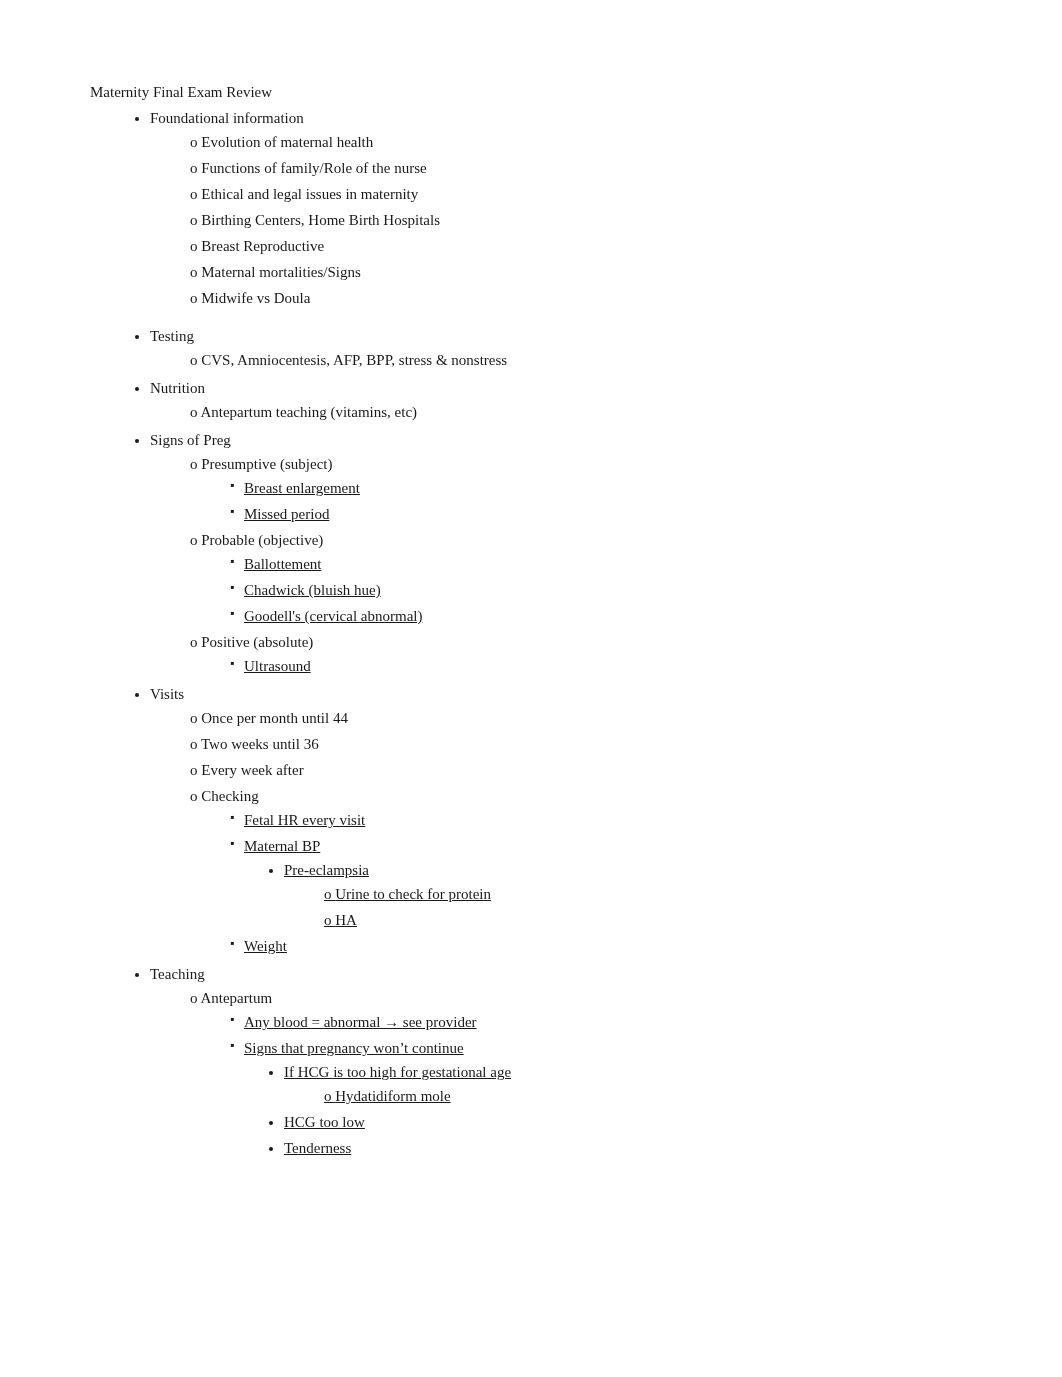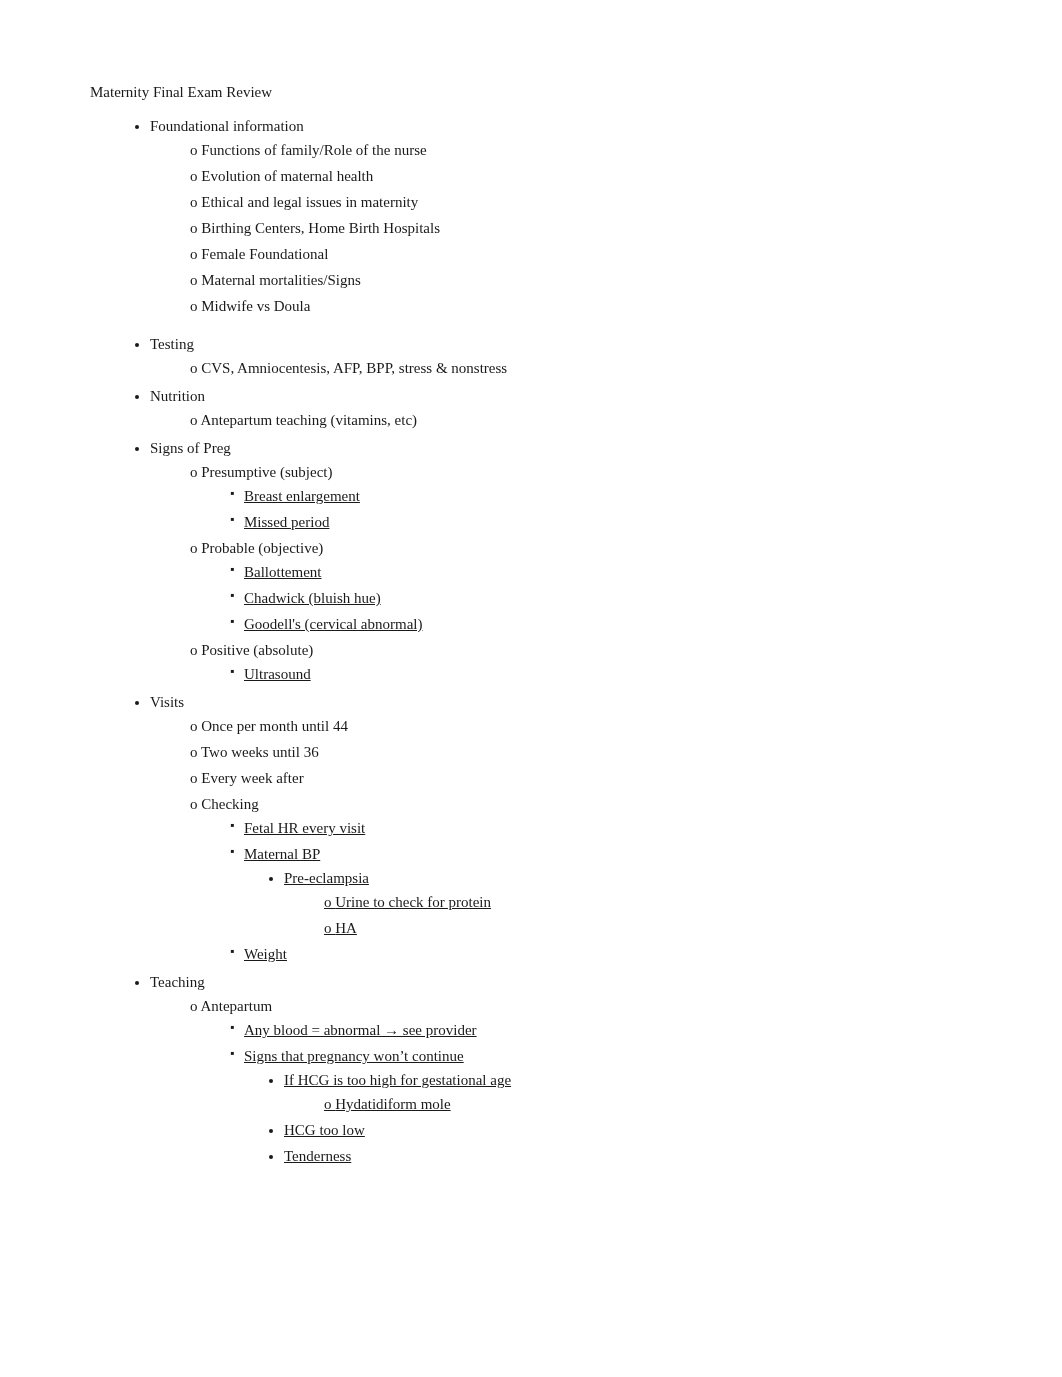--- a/index.html
+++ b/index.html
@@ -14,21 +14,21 @@
       font-size: 15px;
       color: #1a1a1a;
       width: 1062px;
       min-height: 1377px;
       padding: 80px 80px 80px 110px;
       line-height: 1.6;
     }
 
     .page-title {
       font-size: 15px;
-      margin-bottom: 10px;
+      margin-bottom: 2px;
       margin-left: -20px;
     }
 
     ul.level1 {
       list-style: disc;
       padding-left: 40px;
       margin-bottom: 12px;
     }
 
     ul.level1 > li {
@@ -98,25 +98,25 @@
 <body>
 
 <div>
   <div class="page-title">Maternity Final Exam Review</div>
 
   <ul class="level1">
 
     <li>
       <span>Foundational information</span>
       <ul class="level2">
+        <li>Evolution of maternal health</li>
         <li>Functions of family/Role of the nurse</li>
-        <li>Evolution of maternal health</li>
         <li>Ethical and legal issues in maternity</li>
         <li>Birthing Centers, Home Birth Hospitals</li>
-        <li>Female Foundational</li>
+        <li>Breast Reproductive</li>
         <li>Maternal mortalities/Signs</li>
         <li>Midwife vs Doula</li>
       </ul>
     </li>
 
     <div class="spacer"></div>
 
     <li>
       <span>Testing</span>
       <ul class="level2">

